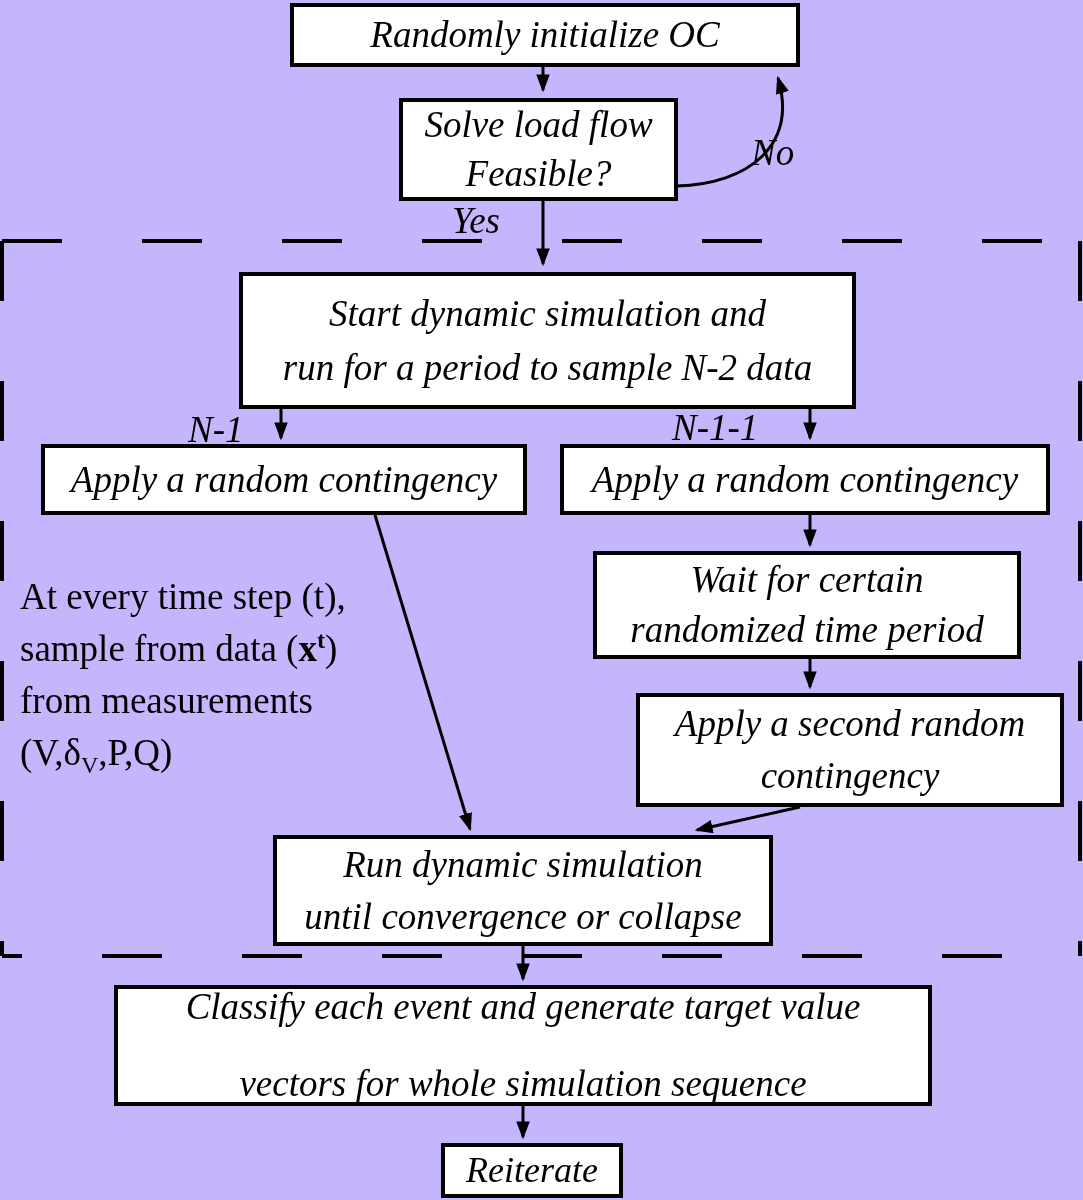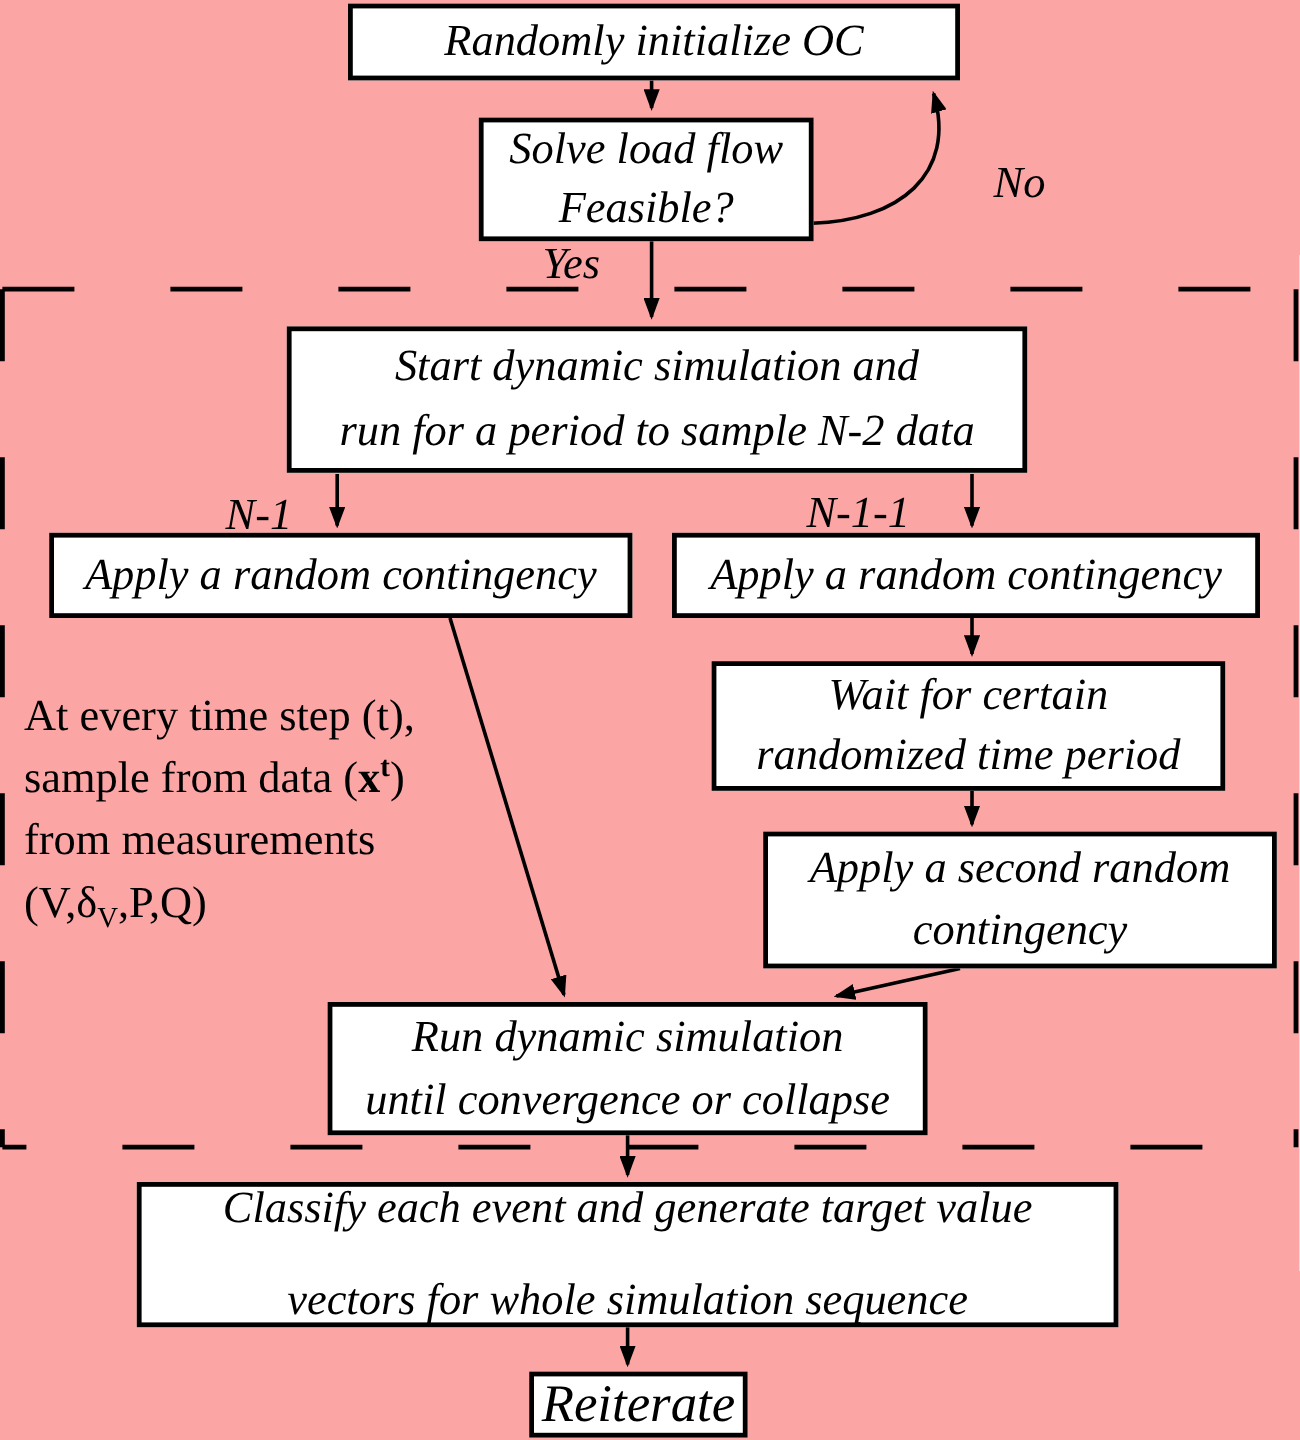--- a/index.html
+++ b/index.html
@@ -1,20 +1,20 @@
 <!DOCTYPE html>
 <html><head>
 <meta charset="utf-8">
 <style>
   html, body { margin: 0; padding: 0; background: #ffffff; }
   .stage {
     position: relative;
     width: 1083px;
     height: 1200px;
-    background: #fca5a5;
+    background: #c4b5fd;
     font-family: "Liberation Serif", "DejaVu Serif", serif;
     color: #000;
     overflow: hidden;
   }
   .layer { position: absolute; left: 0; top: 0; }
   .node {
     position: absolute;
     box-sizing: border-box;
     border: 4px solid #000;
     background: #ffffff;
@@ -94,21 +94,21 @@
 
   <div class="node" style="left:290px; top:3px; width:510px; height:64px;">
     <span class="ln">Randomly initialize OC</span>
   </div>
 
   <div class="node" style="left:399px; top:98px; width:279px; height:103px; line-height:1.32;">
     <span class="ln">Solve load flow</span>
     <span class="ln">Feasible?</span>
   </div>
 
-  <div class="node" style="left:239px; top:272px; width:617px; height:122px; line-height:1.45;">
+  <div class="node" style="left:239px; top:272px; width:617px; height:137px; line-height:1.45;">
     <span class="ln">Start dynamic simulation and</span>
     <span class="ln">run for a period to sample N-2 data</span>
   </div>
 
   <div class="node" style="left:41px; top:444px; width:486px; height:71px;">
     <span class="ln">Apply a random contingency</span>
   </div>
 
   <div class="node" style="left:560px; top:444px; width:490px; height:71px;">
     <span class="ln">Apply a random contingency</span>
@@ -127,26 +127,26 @@
   <div class="node" style="left:273px; top:835px; width:500px; height:111px; line-height:1.38;">
     <span class="ln">Run dynamic simulation</span>
     <span class="ln">until convergence or collapse</span>
   </div>
 
   <div class="node" style="left:114px; top:985px; width:818px; height:121px; line-height:1.42;gap:24px;">
     <span class="ln">Classify each event and generate target value</span>
     <span class="ln">vectors for whole simulation sequence</span>
   </div>
 
-  <div class="node" style="left:441px; top:1143px; width:182px; height:55px; font-size:44px;">
+  <div class="node" style="left:441px; top:1143px; width:182px; height:55px; font-size:36px;">
     <span class="ln">Reiterate</span>
   </div>
 
   <div class="lbl" style="left:452px; top:201px;">Yes</div>
-  <div class="lbl" style="left:828px; top:133px;">No</div>
+  <div class="lbl" style="left:751px; top:133px;">No</div>
   <div class="lbl" style="left:188px; top:410px;">N-1</div>
   <div class="lbl" style="left:672px; top:408px;">N-1-1</div>
 
   <div class="note">
     <div>At every time step (t),</div>
     <div><span>sample from data (</span><span class="bvar">x</span><sup class="bsup">t</sup><span>)</span></div>
     <div>from measurements</div>
     <div><span>(V,</span><span>δ</span><sub class="vsub">V</sub><span>,P,Q)</span></div>
   </div>
 

